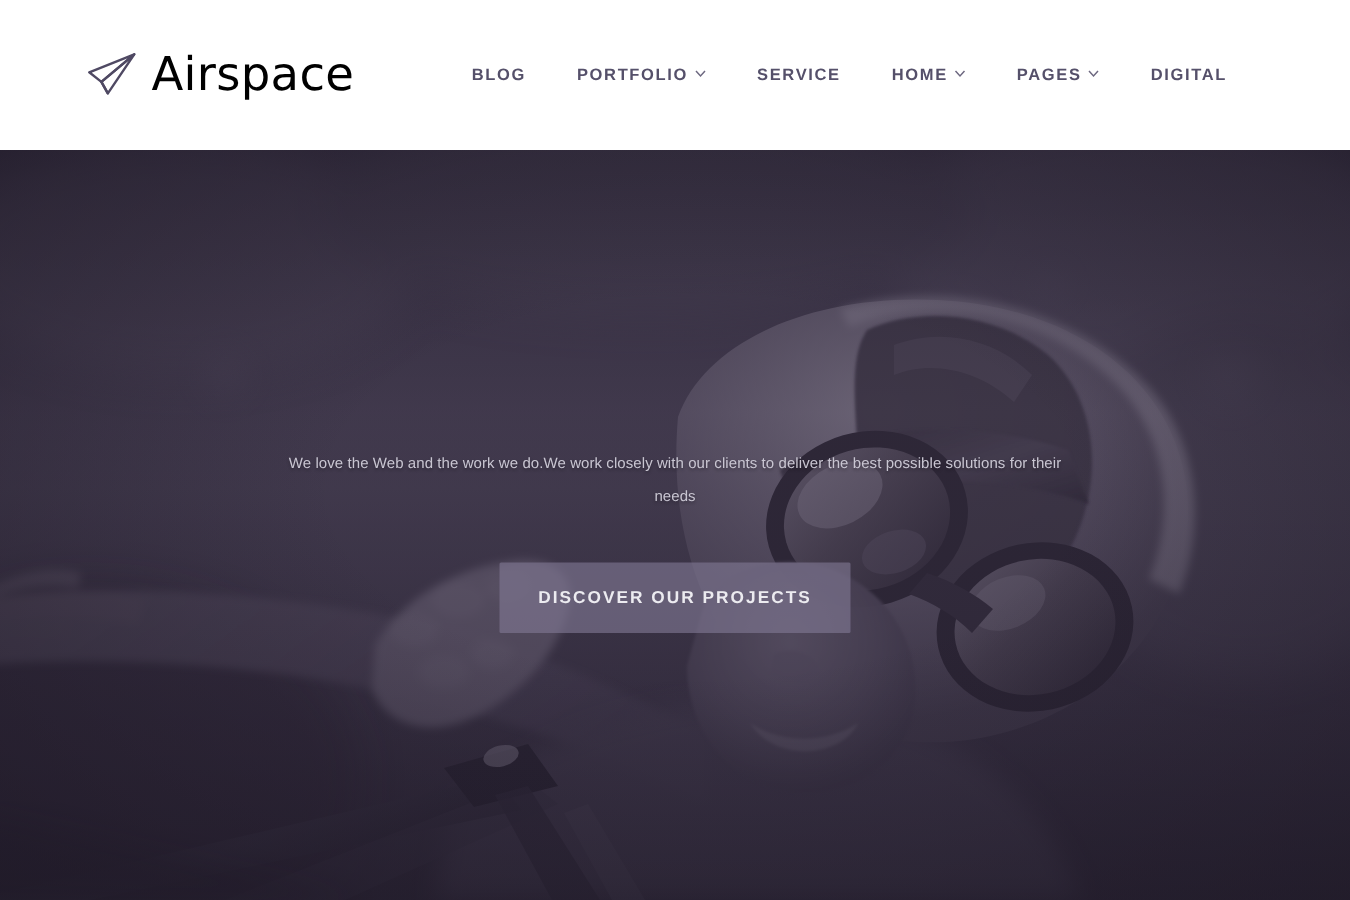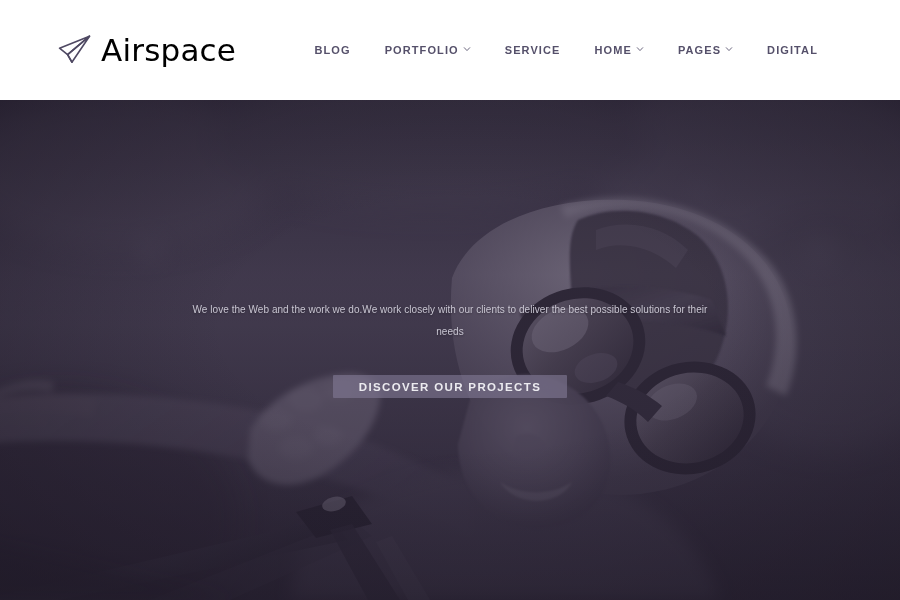--- a/index.html
+++ b/index.html
@@ -109,21 +109,21 @@
     line-height:22px;
     letter-spacing:.05px;
     color:#c9c6d2;
     text-align:center;
     max-width:520px;
     text-shadow:0 1px 2px rgba(20,16,26,.35);
   }
   .hero-cta{
     margin-top:32px;
     display:inline-flex; align-items:center; justify-content:center;
-    min-width:202px; height:23px;
+    min-width:202px; height:47px;
     padding:0 26px;
     background:rgba(129,121,148,.62);
     border:0; border-radius:1px;
     color:#ecebf0;
     font-family:"Liberation Sans", sans-serif;
     font-size:11.5px; font-weight:700;
     letter-spacing:1.35px;
     text-decoration:none;
     cursor:pointer;
     white-space:nowrap;

